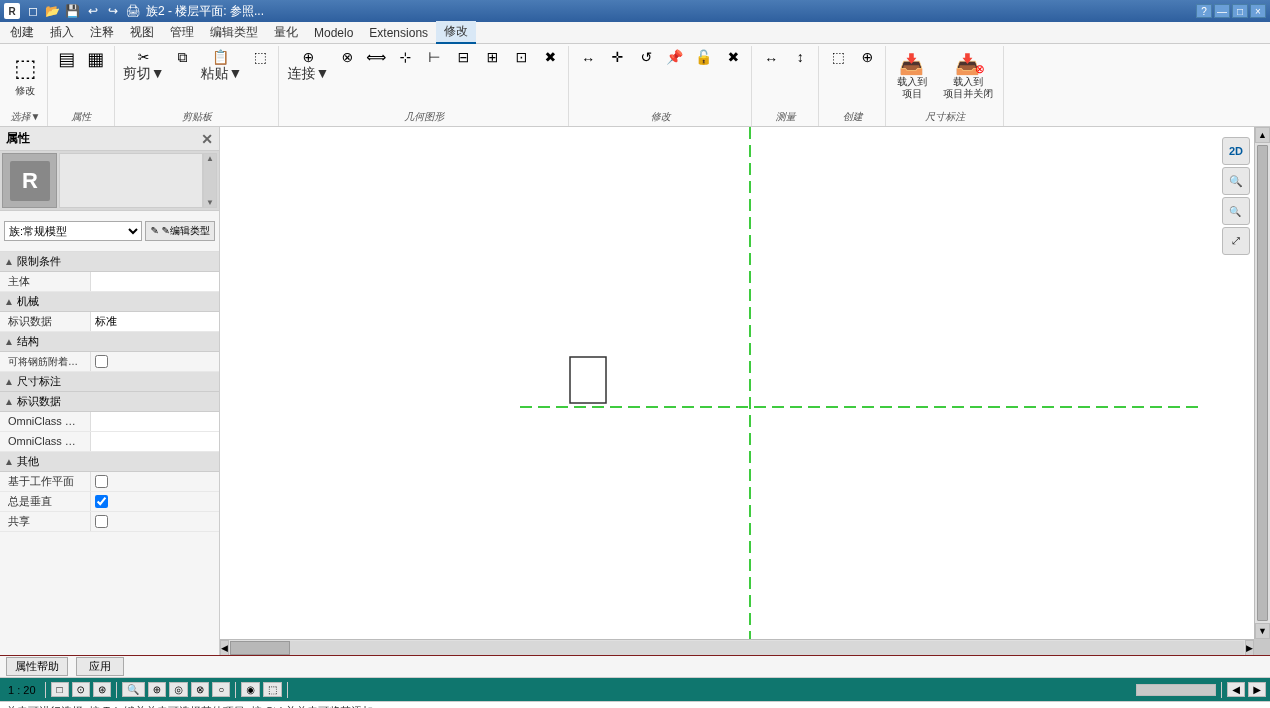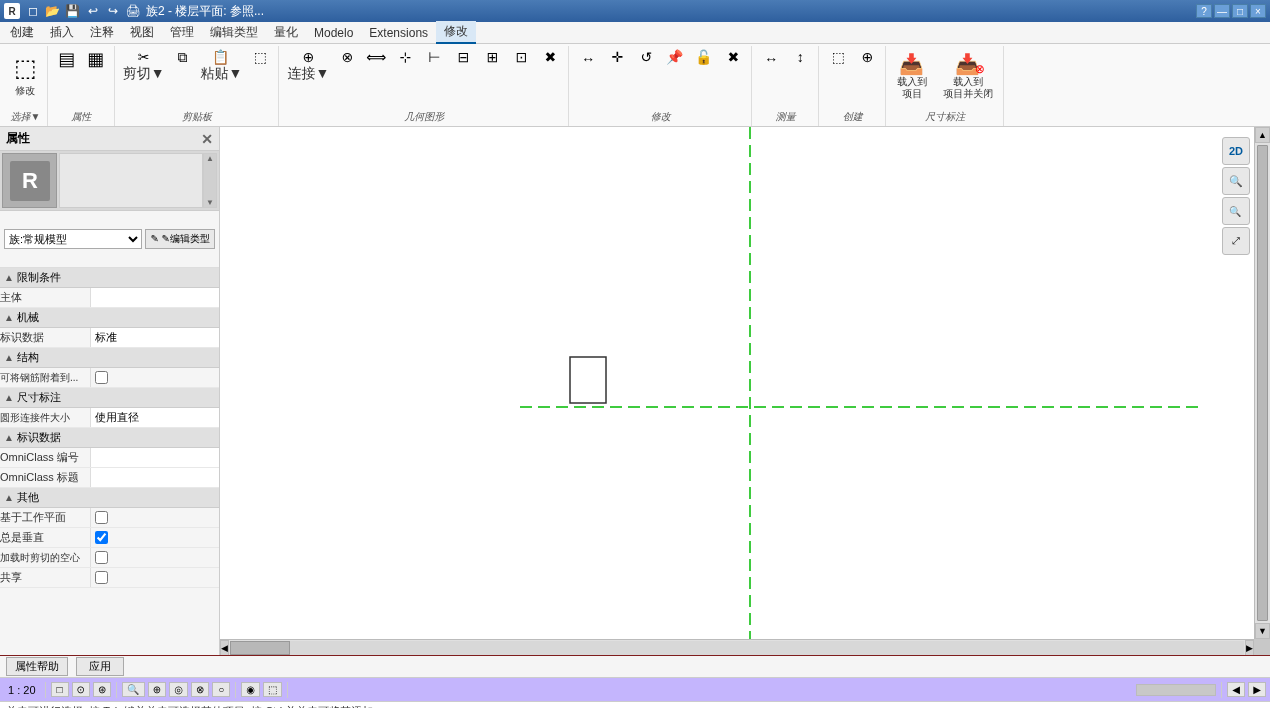--- a/index.html
+++ b/index.html
@@ -158,21 +158,21 @@
       background: #d0d0d0;
       border: 1px solid #ccc;
       display: flex;
       flex-direction: column;
       align-items: center;
     }
 
     .prop-type-row {
       display: flex;
       align-items: center;
-      padding: 18px 4px;
+      padding: 10px 4px;
       gap: 3px;
       border-bottom: 1px solid #ddd;
     }
     .prop-type-select {
       flex: 1;
       height: 20px;
       font-size: 11px;
       border: 1px solid #aaa;
       background: white;
     }
@@ -198,21 +198,21 @@
     .prop-section-header .arrow { font-size: 10px; color: #555; }
 
     .prop-row {
       display: flex;
       align-items: center;
       height: 20px;
       border-bottom: 1px solid #e8e8e8;
     }
     .prop-label {
       width: 90px;
-      padding: 0 0;
+      padding: 0 8px;
       font-size: 11px;
       color: #333;
       flex-shrink: 0;
       overflow: hidden;
       text-overflow: ellipsis;
       white-space: nowrap;
     }
     .prop-value {
       flex: 1;
       padding: 0 4px;
@@ -327,21 +327,21 @@
       padding: 1px 12px;
       font-size: 11px;
       background: #e8e8e8;
       border: 1px solid #aaa;
       cursor: pointer;
     }
 
     
     .bottom-toolbar {
       height: 24px;
-      background: #c4b5fd;
+      background: #0f766e;
       border-top: 1px solid #ccc;
       display: flex;
       align-items: center;
       padding: 0 4px;
       gap: 3px;
     }
     .bottom-btn {
       padding: 1px 4px;
       font-size: 10px;
       background: #e8e8e8;
@@ -626,24 +626,20 @@
       <div class="prop-label" style="width:90px; font-size:10px;">可将钢筋附着到...</div>
       <div class="prop-value-checkbox">
         <input type="checkbox" style="">
       </div>
     </div>
 
     <div class="prop-section-header">
       <span class="arrow">▲</span>
       <span>尺寸标注</span>
     </div>
-    <div class="prop-row">
-      <div class="prop-label" style="font-size:10px;">圆形连接件大小</div>
-      <div class="prop-value">使用直径</div>
-    </div>
 
     <div class="prop-section-header">
       <span class="arrow">▲</span>
       <span>标识数据</span>
     </div>
     <div class="prop-row">
       <div class="prop-label">OmniClass 编号</div>
       <div class="prop-value"></div>
     </div>
     <div class="prop-row">
@@ -658,26 +654,20 @@
     <div class="prop-row">
       <div class="prop-label">基于工作平面</div>
       <div class="prop-value-checkbox">
         <input type="checkbox" style="">
       </div>
     </div>
     <div class="prop-row">
       <div class="prop-label">总是垂直</div>
       <div class="prop-value-checkbox">
         <input type="checkbox" checked="" style="">
-      </div>
-    </div>
-    <div class="prop-row">
-      <div class="prop-label" style="font-size:10px;">加载时剪切的空心</div>
-      <div class="prop-value-checkbox">
-        <input type="checkbox" style="">
       </div>
     </div>
     <div class="prop-row">
       <div class="prop-label">共享</div>
       <div class="prop-value-checkbox">
         <input type="checkbox" style="">
       </div>
     </div>
   </div>
 

